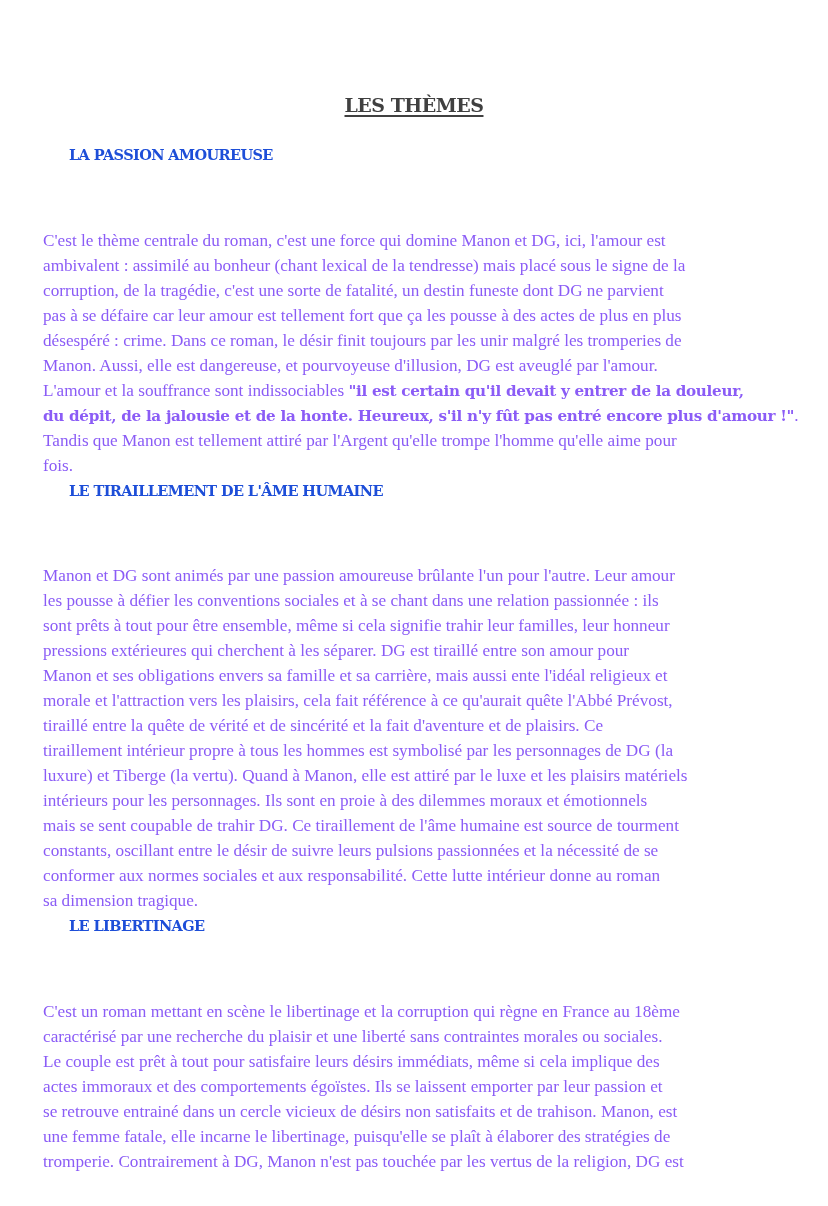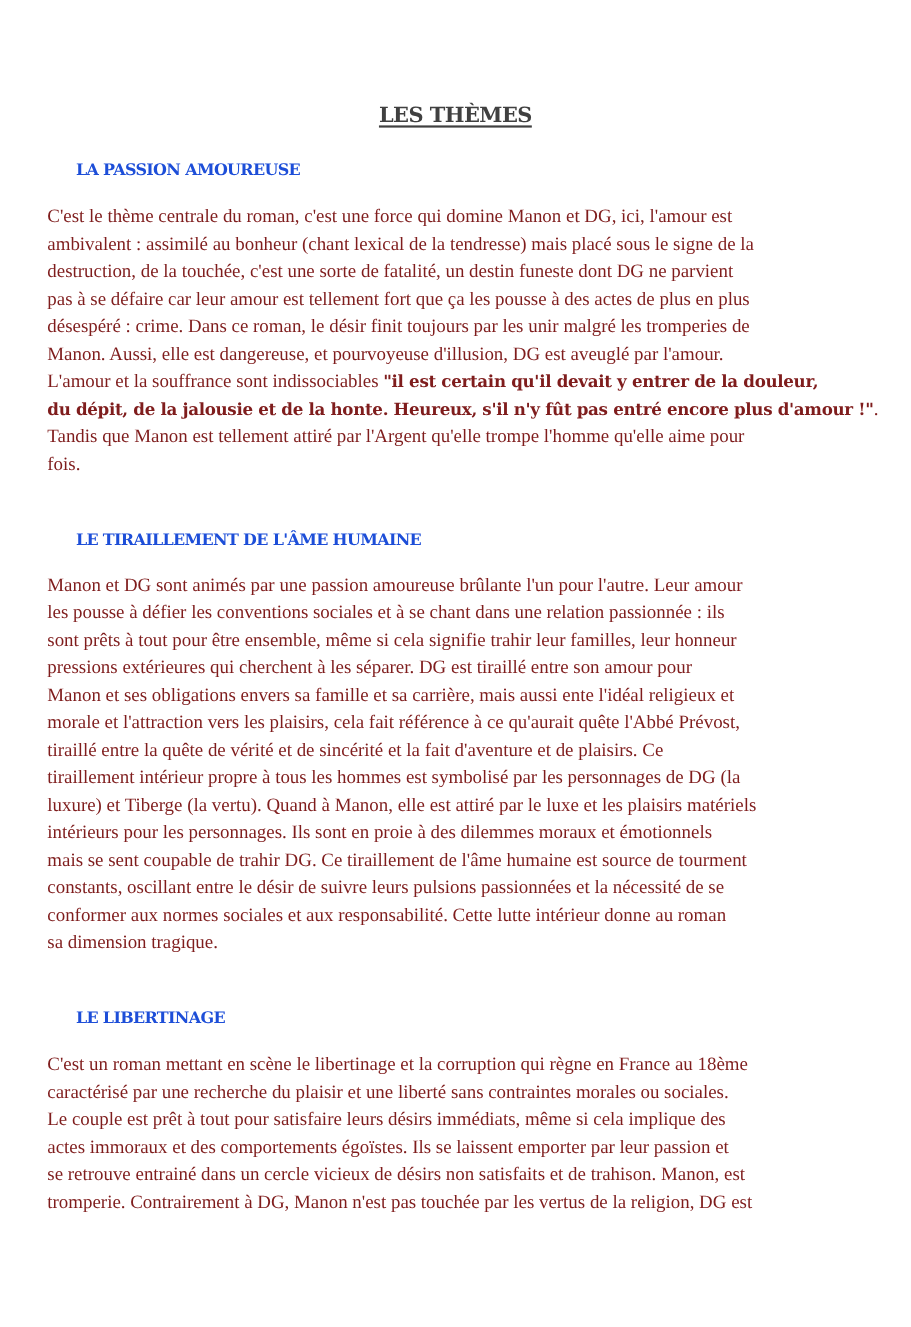--- a/index.html
+++ b/index.html
@@ -48,21 +48,22 @@
       color: #1d4ed8;
       white-space: nowrap;
       margin-left: 26px;
     }
     .para {
       position: absolute;
       left: 43px;
       width: 760px;
       font-family: "Liberation Serif", "DejaVu Serif", serif;
       font-size: 17.2px;
-      color: #7f1d1d;
+      color: #8b5cf6;
+      margin-top: 44px;
     }
     .line {
       height: 25px;
       line-height: 25px;
       white-space: nowrap;
     }
     .bold {
       font-weight: bold;
       font-family: "DejaVu Serif", "Liberation Serif", serif;
       font-size: 15.2px;
@@ -74,21 +75,21 @@
 
 <div class="page">
   <div class="title">
     <span>LES THÈMES </span>
   </div>
 
   <div class="heading" style="top:146px;">LA PASSION AMOUREUSE</div>
   <div class="para" style="top:184px;">
       <div class="line"><span>C'est le thème centrale du roman, c'est une force qui domine Manon et DG, ici, l'amour est</span></div>
       <div class="line"><span>ambivalent : assimilé au bonheur (chant lexical de la tendresse) mais placé sous le signe de la</span></div>
-      <div class="line"><span>destruction, de la touchée, c'est une sorte de fatalité, un destin funeste dont DG ne parvient</span></div>
+      <div class="line"><span>corruption, de la tragédie, c'est une sorte de fatalité, un destin funeste dont DG ne parvient</span></div>
       <div class="line"><span>pas à se défaire car leur amour est tellement fort que ça les pousse à des actes de plus en plus</span></div>
       <div class="line"><span>désespéré : crime. Dans ce roman, le désir finit toujours par les unir malgré les tromperies de</span></div>
       <div class="line"><span>Manon. Aussi, elle est dangereuse, et pourvoyeuse d'illusion, DG est aveuglé par l'amour.</span></div>
       <div class="line"><span>L'amour et la souffrance sont indissociables </span><span class="bold">"il est certain qu'il devait y entrer de la douleur,</span></div>
       <div class="line"><span class="bold">du dépit, de la jalousie et de la honte. Heureux, s'il n'y fût pas entré encore plus d'amour !"</span><span>.</span></div>
       <div class="line"><span>Tandis que Manon est tellement attiré par l'Argent qu'elle trompe l'homme qu'elle aime pour</span></div>
       <div class="line"><span>fois.</span></div>
     </div>
 
   <div class="heading" style="top:482px;">LE TIRAILLEMENT DE L'ÂME HUMAINE</div>
@@ -109,15 +110,16 @@
       <div class="line"><span>sa dimension tragique.</span></div>
     </div>
 
   <div class="heading" style="top:917px;">LE LIBERTINAGE</div>
   <div class="para" style="top:955px;">
       <div class="line"><span>C'est un roman mettant en scène le libertinage et la corruption qui règne en France au 18ème</span></div>
       <div class="line"><span>caractérisé par une recherche du plaisir et une liberté sans contraintes morales ou sociales.</span></div>
       <div class="line"><span>Le couple est prêt à  tout pour satisfaire leurs désirs immédiats, même si cela implique des</span></div>
       <div class="line"><span>actes immoraux et des comportements égoïstes. Ils se laissent emporter par leur passion et</span></div>
       <div class="line"><span>se retrouve entrainé dans un cercle vicieux de désirs non satisfaits et de trahison. Manon, est</span></div>
+      <div class="line"><span>une femme fatale, elle incarne le libertinage, puisqu'elle se plaît à élaborer des stratégies de</span></div>
       <div class="line"><span>tromperie. Contrairement à DG, Manon n'est pas touchée par les vertus de la religion, DG est</span></div>
     </div>
 </div>
 
 </body></html>

